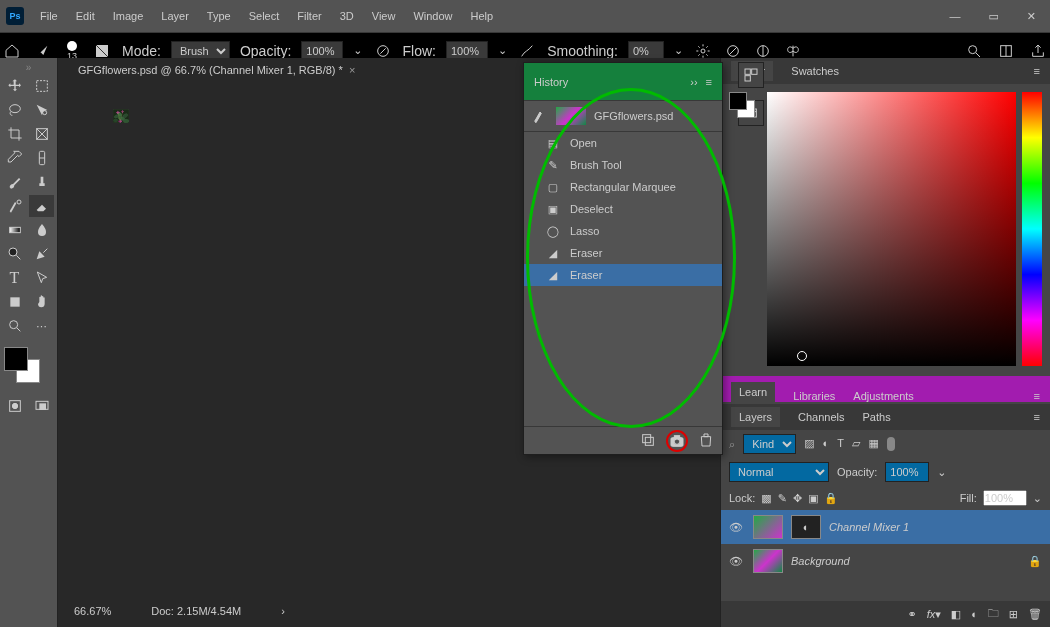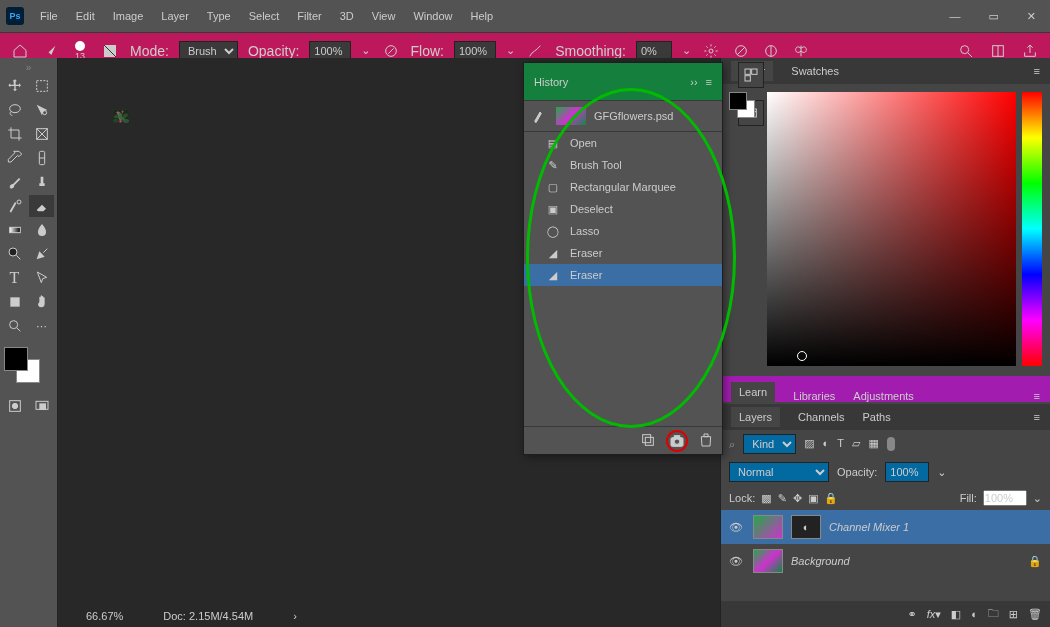--- a/index.html
+++ b/index.html
@@ -1,38 +1,38 @@
 <!DOCTYPE html>
 <html><head>
 <meta charset="utf-8">
 <style>
 *{box-sizing:border-box;margin:0;padding:0;font-family:'Segoe UI',Tahoma,sans-serif;font-size:11px;color:#ccc;user-select:none}
 body{background:#323232;width:1050px;height:627px;overflow:hidden;position:relative}
 .menubar{height:22px;background:#535353;display:flex;align-items:center;padding:16px 6px;gap:2px}
 .menubar .logo{width:18px;height:18px;background:#001e36;border-radius:3px;color:#31a8ff;font-weight:bold;font-size:9px;display:flex;align-items:center;justify-content:center;margin-right:6px}
 .menubar span{padding:3px 8px;cursor:default}
 .menubar .wincontrols{margin-left:auto;display:flex;gap:12px;color:#ccc;font-size:14px}
-.optbar{height:36px;background:#be185d;display:flex;align-items:center;padding:0 10px;gap:10px;border-top:1px solid #383838}
+.optbar{height:36px;background:#000000;display:flex;align-items:center;padding:0 2px;gap:10px;border-top:1px solid #383838}
 .optbar .ico{width:20px;height:20px;display:flex;align-items:center;justify-content:center}
 .optbar select,.optbar input{background:#3a3a3a;border:1px solid #222;color:#ccc;padding:1px 4px;font-size:11px;height:20px}
 .optbar .lbl{color:#ccc;font-size:14px}
 .optbar .rightcluster{margin-left:auto;display:flex;gap:12px}
 .workspace{position:absolute;top:58px;left:0;right:0;bottom:0;display:flex}
 .toolbar{width:58px;background:#535353;padding:4px 2px;display:flex;flex-direction:column;gap:2px;border-right:1px solid #222}
 .toolrow{display:flex;gap:2px}
 .tbtn{width:25px;height:22px;display:flex;align-items:center;justify-content:center;color:#d0d0d0;cursor:default}
 .tbtn.sel{background:#3a3a3a}
 .swatches{margin-top:6px;position:relative;width:40px;height:40px}
 .swatches .fg{position:absolute;top:2px;left:2px;width:24px;height:24px;background:#000;border:1px solid #888}
 .swatches .bg{position:absolute;top:14px;left:14px;width:24px;height:24px;background:#fff;border:1px solid #888}
 .canvasarea{flex:1;background:#282828;position:relative}
 .doctab{position:absolute;top:0;left:10px;height:24px;display:flex;align-items:center;padding:0 10px;color:#ccc;background:#282828;font-size:11px}
 .doctab .close{margin-left:6px;color:#999}
 .canvas{position:absolute;top:50px;left:55px;width:490px;height:420px;overflow:hidden}
-.statusbar{position:absolute;bottom:0;left:16px;right:0;height:22px;background:#282828;display:flex;align-items:center;padding:0 12px;gap:40px;color:#aaa}
+.statusbar{position:absolute;bottom:0;left:4px;right:0;height:22px;background:#282828;display:flex;padding:0 12px;gap:40px;color:#aaa}
 .midstack{position:absolute;left:680px;top:4px;width:30px;display:flex;flex-direction:column;gap:12px}
 .midstack div{width:26px;height:26px;background:#454545;display:flex;align-items:center;justify-content:center;border:1px solid #222}
 .historypanel{position:absolute;left:465px;top:4px;width:200px;background:#535353;border:1px solid #1e1e1e;box-shadow:2px 2px 8px rgba(0,0,0,.4)}
 .panelhead{height:38px;display:flex;align-items:center;padding:0 10px;border-bottom:1px solid #383838;background:#15803d}
 .panelhead .title{font-weight:500}
 .panelhead .opts{margin-left:auto;display:flex;gap:8px;font-size:11px}
 .histsource{display:flex;align-items:center;gap:8px;padding:6px 8px;border-bottom:1px solid #383838}
 .histsource .thumb{width:30px;height:18px;background:linear-gradient(135deg,#2a4,#c3c,#184)}
 .histlist{min-height:120px}
 .histitem{display:flex;align-items:center;gap:10px;padding:4px 8px 4px 22px;height:22px}
@@ -340,20 +340,24 @@
         <div class="tbtn">
           <svg viewBox="0 0 24 24">
             <rect x="3" y="5" width="18" height="12"></rect>
             <rect x="8" y="8" width="10" height="10" fill="#ccc" stroke="none"></rect>
           </svg>
         </div>
       </div>
   </div>
 
   <div class="canvasarea">
+    <div class="doctab">
+      <span>GFGflowers.psd @ 66.7% (Channel Mixer 1, RGB/8) *</span>
+      <span class="close">×</span>
+    </div>
     <div class="canvas">
       <svg viewBox="0 0 490 420" width="490" height="420">
         <rect width="490" height="420" fill="#1a2a18"></rect>
         <ellipse cx="120" cy="220" rx="90" ry="50" fill="#2d5030" transform="rotate(-20 120 220)"></ellipse>
         <ellipse cx="260" cy="280" rx="100" ry="60" fill="#356039" transform="rotate(15 260 280)"></ellipse>
         <ellipse cx="380" cy="200" rx="80" ry="55" fill="#2a4a2d" transform="rotate(-30 380 200)"></ellipse>
         <ellipse cx="200" cy="150" rx="85" ry="48" fill="#3a6a3e" transform="rotate(40 200 150)"></ellipse>
         <ellipse cx="80" cy="350" rx="70" ry="45" fill="#254527"></ellipse>
         <ellipse cx="400" cy="360" rx="90" ry="55" fill="#2f5532"></ellipse>
         <path d="M150 100c-6 0-26-52 0-52s6 52 0 52z" fill="#d924a8"></path>

